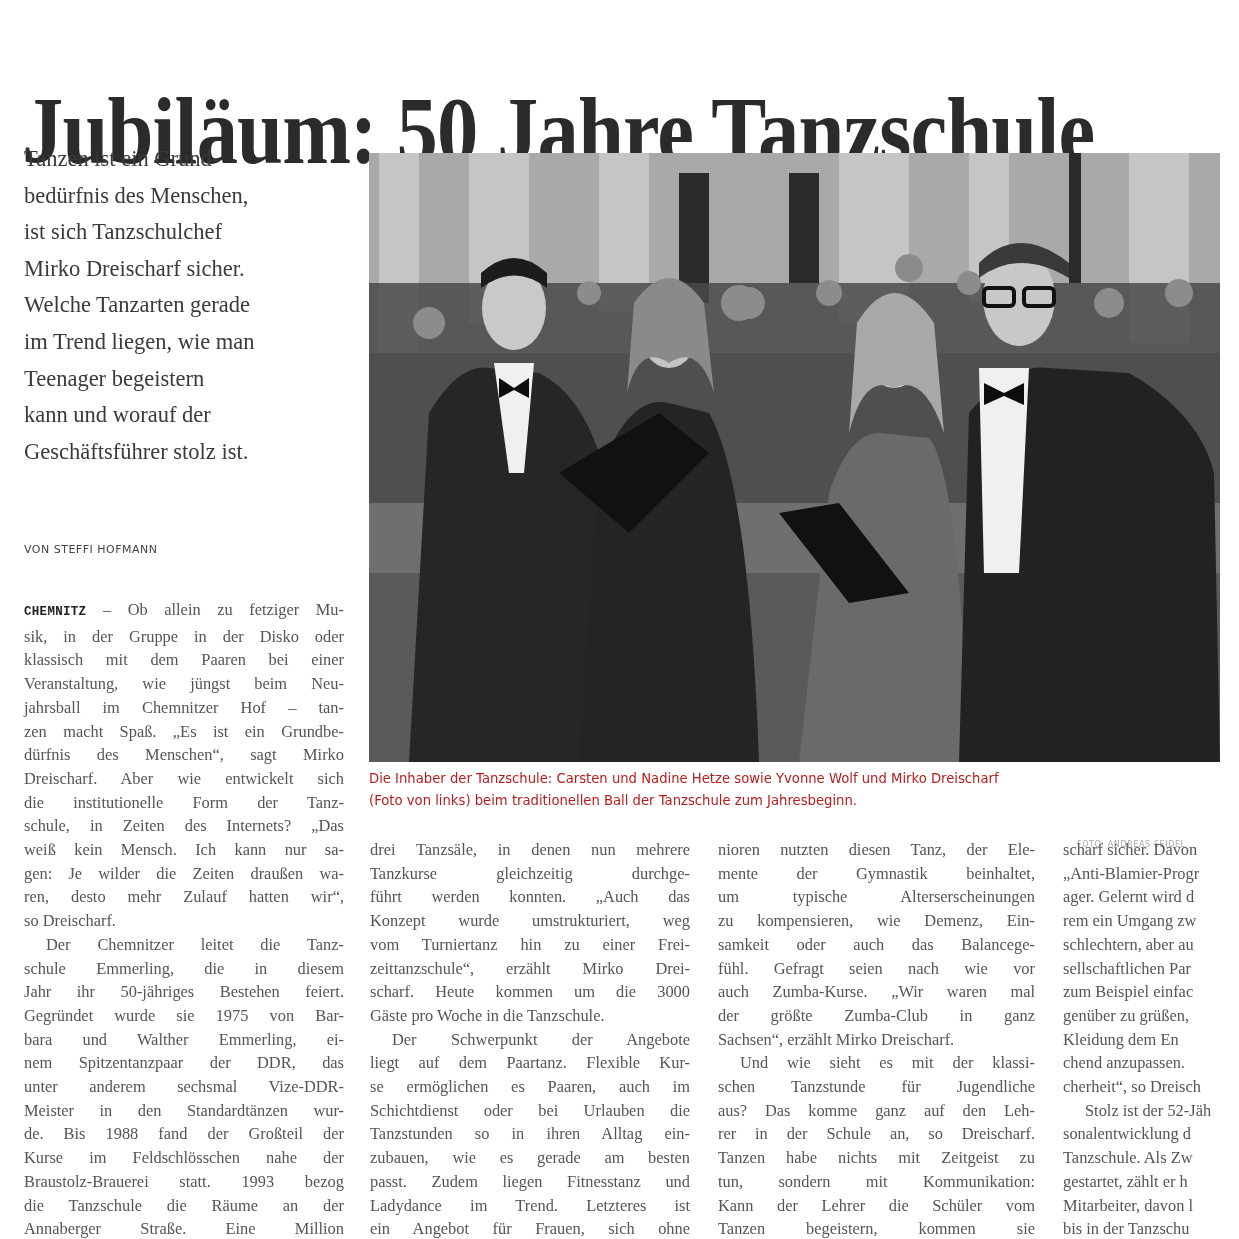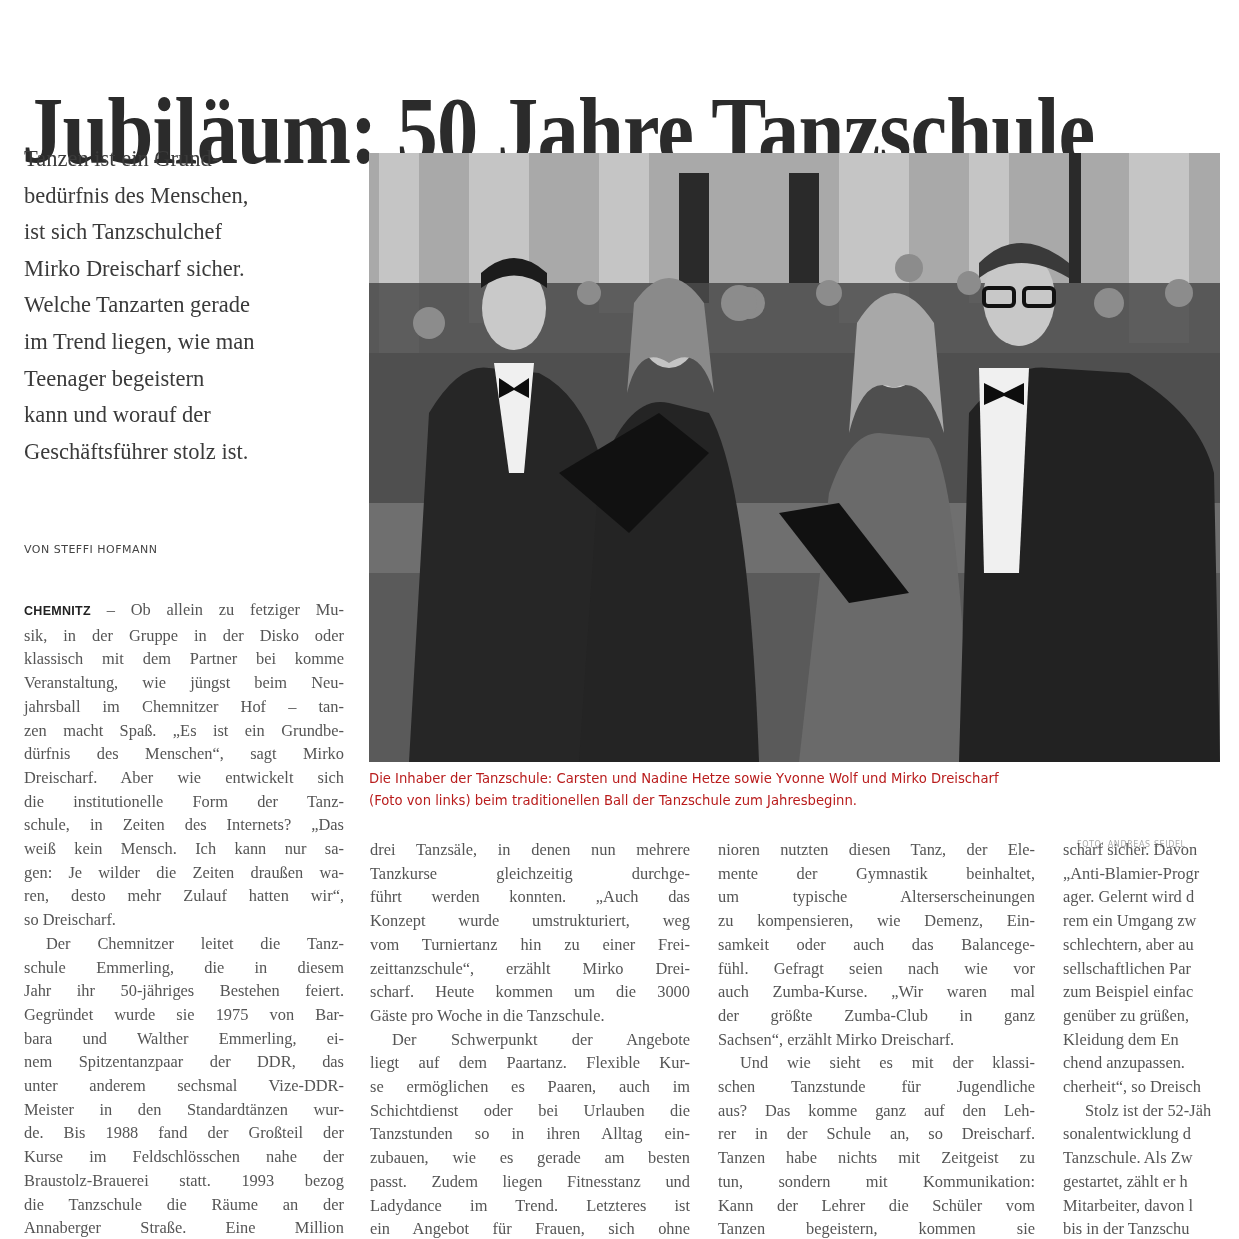--- a/index.html
+++ b/index.html
@@ -21,21 +21,21 @@
     font-family: "DejaVu Sans", "Liberation Sans", sans-serif;
     font-size: 11px; letter-spacing: 0.5px; color: #444;
   }
   .col {
     position: absolute; font-family: "Liberation Serif", "DejaVu Serif", serif;
     font-size: 16.4px; line-height: 23.7px; color: #555;
   }
   .col span.l { display: block; white-space: nowrap; text-align: justify; text-align-last: justify; }
   .col span.last { text-align-last: left; }
   .col span.indent { padding-left: 22px; }
-  .dateline { font-family: Liberation Sans, sans-serif; font-weight: bold; font-size: 12.5px; color: #222; letter-spacing: 0.3px; }
+  .dateline { font-family: Liberation Mono, monospace; font-weight: bold; font-size: 12.5px; color: #222; letter-spacing: 0.3px; }
   .col1 { left: 24px; top: 598px; width: 320px; }
   .col2 { left: 370px; top: 838px; width: 320px; }
   .col3 { left: 718px; top: 838px; width: 317px; }
   .col4 { left: 1063px; top: 838px; width: 200px; overflow: hidden; }
   .col4 span.l { text-align: left; text-align-last: left; }
   .photo {
     position: absolute; left: 369px; top: 153px; width: 851px; height: 609px;
     background: linear-gradient(180deg, #b8b8b8 0%, #8a8a8a 25%, #4a4a4a 45%, #5e5e5e 70%, #3c3c3c 100%);
     overflow: hidden;
   }
@@ -134,21 +134,21 @@
 
 <div class="caption">
   <span class="l">Die Inhaber der Tanzschule: Carsten und Nadine Hetze sowie Yvonne Wolf und Mirko Dreischarf</span>
   <span class="l">(Foto von links) beim traditionellen Ball der Tanzschule zum Jahresbeginn.</span>
 </div>
 <div class="credit">FOTO: ANDREAS SEIDEL</div>
 
 <div class="col col1">
   <span class="l"><b class="dateline">CHEMNITZ</b> <span>– Ob allein zu fetziger Mu-</span></span>
   <span class="l">sik, in der Gruppe in der Disko oder</span>
-  <span class="l">klassisch mit dem Partner bei komme</span>
+  <span class="l">klassisch mit dem Paaren bei einer</span>
   <span class="l">Veranstaltung, wie jüngst beim Neu-</span>
   <span class="l">jahrsball im Chemnitzer Hof – tan-</span>
   <span class="l">zen macht Spaß. „Es ist ein Grundbe-</span>
   <span class="l">dürfnis des Menschen“, sagt Mirko</span>
   <span class="l">Dreischarf. Aber wie entwickelt sich</span>
   <span class="l">die institutionelle Form der Tanz-</span>
   <span class="l">schule, in Zeiten des Internets? „Das</span>
   <span class="l">weiß kein Mensch. Ich kann nur sa-</span>
   <span class="l">gen: Je wilder die Zeiten draußen wa-</span>
   <span class="l">ren, desto mehr Zulauf hatten wir“,</span>

